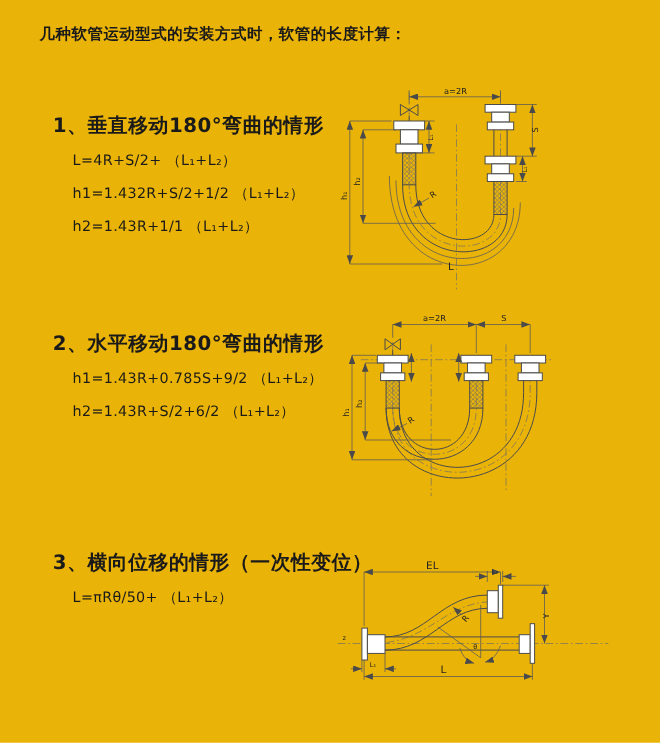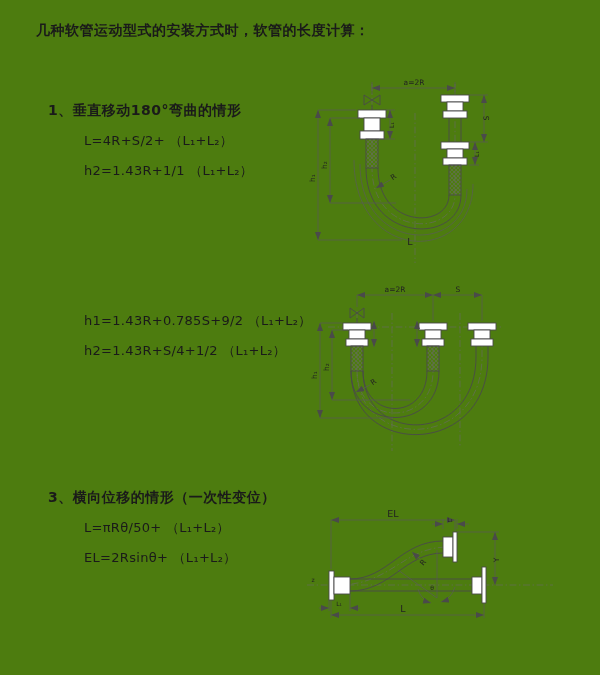--- a/index.html
+++ b/index.html
@@ -2,31 +2,31 @@
 <html><head>
 <meta charset="utf-8">
 <style>
   html,body{margin:0;padding:0;}
   body{
     width:600px;height:675px;position:relative;overflow:hidden;
     background:#ffffff;
     font-family:"DejaVu Sans","Liberation Sans",sans-serif;
     color:#1a1a1a;
   }
-  .page{position:absolute;left:0;top:0;width:600px;height:675px;background:#4d7c0f;}
+  .page{position:absolute;left:0;top:0;width:600px;height:675px;background:#eab308;}
   .title{
     position:absolute;left:36px;top:22px;
     font-size:14px;font-weight:bold;letter-spacing:.5px;white-space:nowrap;
   }
   .section{position:absolute;white-space:nowrap;}
-  .sec-heading{font-size:14px;font-weight:bold;letter-spacing:.5px;}
-  .formula{font-size:13px;margin-left:36px;margin-top:11px;letter-spacing:.3px;line-height:19px;}
+  .sec-heading{font-size:18px;font-weight:bold;letter-spacing:.5px;}
+  .formula{font-size:13px;margin-left:18px;margin-top:11px;letter-spacing:.3px;line-height:19px;}
   .sec1{left:48px;top:102px;}
   .sec2{left:48px;top:300px;}
-  .sec3{left:48px;top:489px;}
+  .sec3{left:48px;top:499px;}
   svg.diagram{position:absolute;overflow:visible;}
   svg.diagram .ln{stroke:#4a4a4a;stroke-width:.9;fill:none;}
   svg.diagram .thin{stroke:#5a5a5a;stroke-width:.7;fill:none;}
   svg.diagram .cl{stroke:#6a6a6a;stroke-width:.6;fill:none;stroke-dasharray:7 2.5 1.5 2.5;}
   svg.diagram .fit{stroke:#4a4a4a;stroke-width:.9;fill:#ffffff;}
   svg.diagram .hatchrect{stroke:#4a4a4a;stroke-width:.9;fill:url(#braid);}
   svg.diagram text{fill:#222222;font-family:"DejaVu Sans","Liberation Sans",sans-serif;}
   svg.diagram .dimtxt{font-size:7.5px;}
   svg.diagram .dimtxt-big{font-size:9.5px;}
   svg.diagram .dimtxt-tiny{font-size:6px;}
@@ -37,32 +37,33 @@
 </head>
 <body>
 
 <div class="page">
 
   <div class="title">几种软管运动型式的安装方式时，软管的长度计算：</div>
 
   <div class="section sec1">
     <div class="sec-heading">1、垂直移动180°弯曲的情形</div>
     <div class="formula">L=4R+S/2+ （L₁+L₂）</div>
+    <div class="formula">h1=1.432R+S/2+1/2 （L₁+L₂）</div>
     <div class="formula">h2=1.43R+1/1 （L₁+L₂）</div>
   </div>
 
   <div class="section sec2">
+    <div class="sec-heading">2、水平移动180°弯曲的情形</div>
     <div class="formula">h1=1.43R+0.785S+9/2 （L₁+L₂）</div>
-    <div class="formula">h2=1.43R+S/4+1/2 （L₁+L₂）</div>
+    <div class="formula">h2=1.43R+S/2+6/2 （L₁+L₂）</div>
   </div>
 
   <div class="section sec3">
     <div class="sec-heading">3、横向位移的情形（一次性变位）</div>
     <div class="formula">L=πRθ/50+ （L₁+L₂）</div>
-    <div class="formula">EL=2Rsinθ+ （L₁+L₂）</div>
   </div>
 
   <svg class="diagram d1" width="272" height="200" viewBox="0 0 272 200">
     <defs>
       <pattern id="braid" patternUnits="userSpaceOnUse" width="4" height="4">
         <path d="M0,0 L4,4 M4,0 L0,4" stroke="#6a6a6a" stroke-width="0.5" fill="none"></path>
       </pattern>
       <marker id="ah" orient="auto-start-reverse" markerUnits="userSpaceOnUse" markerWidth="9" markerHeight="6" refX="8" refY="3">
         <path d="M0,0 L8,3 L0,6 Z" fill="#4a4a4a"></path>
       </marker>

